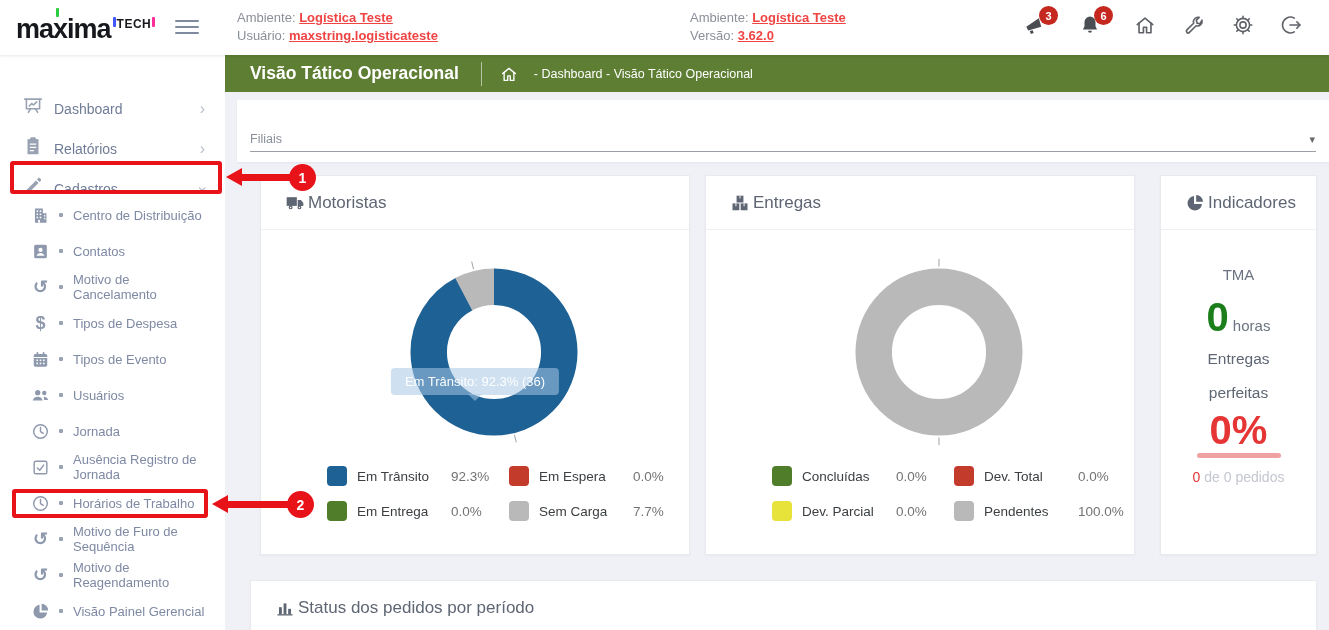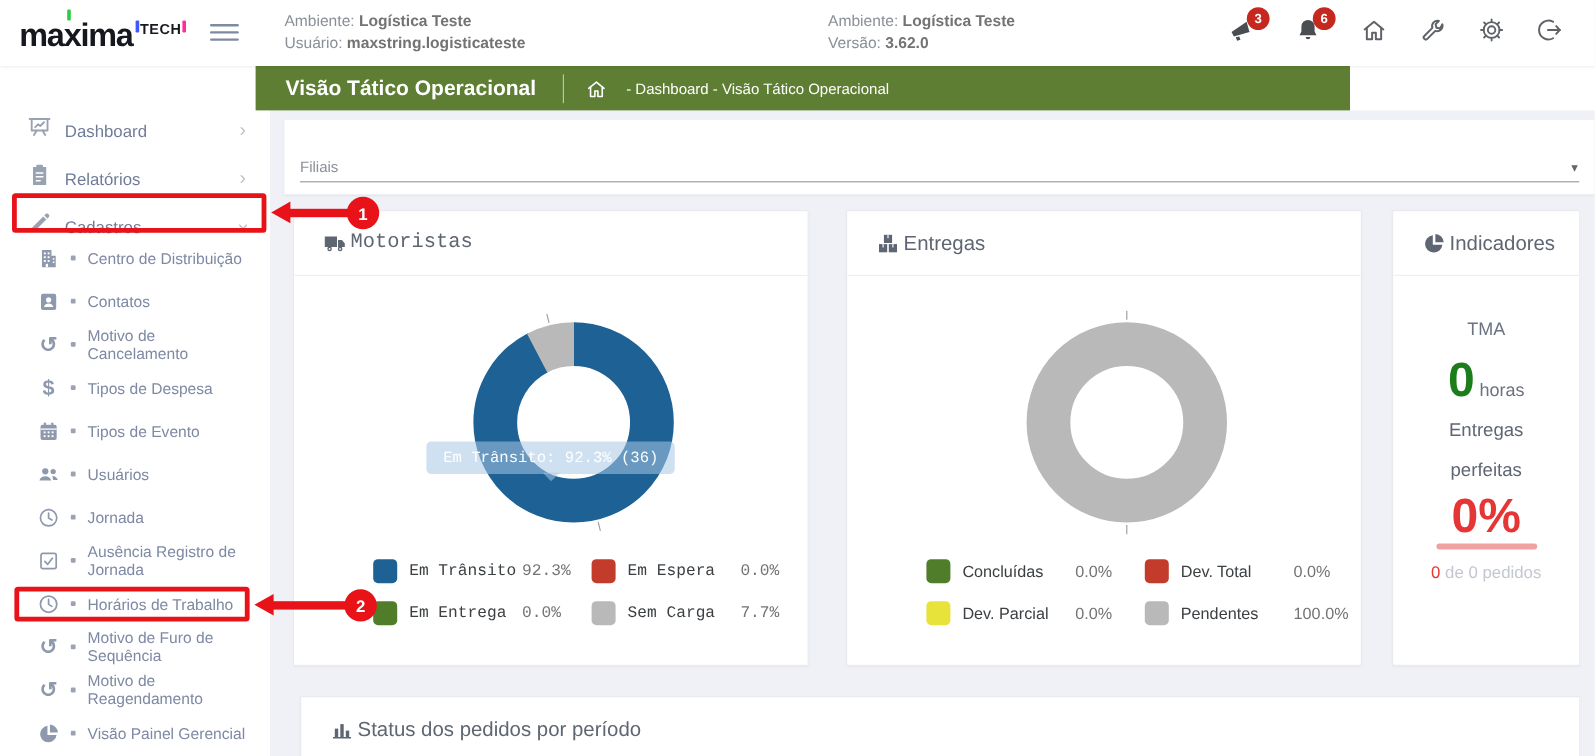--- a/index.html
+++ b/index.html
@@ -12,21 +12,21 @@
   .logo { position:absolute; left:16px; top:12px; height:34px; display:flex; align-items:center; cursor:pointer; }
   .logo-text { font-size:27px; font-weight:800; color:#17181d; letter-spacing:-1px; position:relative; }
   .logo-tick { display:inline-block; width:3px; border-radius:1px; }
   .tick-green { position:absolute; left:40px; top:-4px; height:9px; background:#2ecc40; }
   .tick-blue  { height:10px; background:#4157ff; margin:-14px 1px 0 2px; }
   .tick-pink  { height:10px; background:#ff2d9c; margin:-14px 0 0 1px; }
   .logo-tech { font-size:12px; font-weight:700; color:#17181d; letter-spacing:.5px; margin-top:-10px; }
   .hamburger { position:absolute; left:175px; top:20px; width:24px; height:14px; cursor:pointer; }
   .hamburger span { display:block; width:24px; height:1.8px; background:#7d8aa0; margin-bottom:4.2px; border-radius:1px; }
   .hcol { position:absolute; top:9px; font-size:13px; color:#8a8f98; line-height:18px; }
-  .hcol b { color:#737373; font-weight:700; }
+  .hcol b { color:#ef4444; font-weight:700;text-decoration:underline; }
   .hcol.c1 { left:237px; } .hcol.c2 { left:690px; }
   .hicons { position:absolute; right:26px; top:14px; display:flex; align-items:center; gap:27px; }
   .hicon { position:relative; width:22px; height:22px; color:#5f6368; cursor:pointer; }
   .hicon.notif { color:#4a4d52; margin-right:6px; }
   .hicon svg { width:100%; height:100%; display:block; }
   .badge { position:absolute; top:-8px; right:-12px; min-width:19px; height:19px; border-radius:50%;
     background:#c5281f; color:#fff; font-size:11px; font-weight:700; display:flex;
     align-items:center; justify-content:center; }
 
   
@@ -40,21 +40,21 @@
   .chev.down { transform:rotate(90deg); }
   .sub-item { height:36px; display:flex; align-items:center; padding-left:31px; cursor:pointer; }
   .sub-item .icon { width:19px; height:19px; color:#8e99ad; margin-right:9px; flex:none;
     display:flex; align-items:center; justify-content:center; }
   .sub-item .icon svg { width:100%; height:100%; }
   .icon .txticon { font-size:18px; font-weight:700; color:#8e99ad; line-height:1; }
   .sub-dot { width:4px; height:4px; border-radius:1px; background:#9aa3b5; margin-right:10px; flex:none; }
   .sub-label { font-size:13px; color:#7e89a3; line-height:15px; max-width:138px; }
 
   
-  .titlebar { position:absolute; left:213px; top:55px; width:912px; height:37px; background:#5d7e33;
+  .titlebar { position:absolute; left:225px; top:55px; width:1104px; height:37px; background:#5d7e33;
     display:flex; align-items:center; z-index:6; }
   .page-title { color:#fff; font-size:17.5px; font-weight:700; padding-left:25px; }
   .tb-div { width:1px; height:24px; background:rgba(255,255,255,.55); margin-left:22px; }
   .tb-home { width:18px; height:18px; color:#fff; margin-left:18px; }
   .tb-home svg { width:100%; height:100%; }
   .breadcrumb { color:#fff; font-size:12.5px; margin-left:16px; }
 
   
   .content { position:absolute; left:225px; top:92px; width:1318px; height:538px; background:#f0f1f6; overflow:hidden; }
   .filter-card { position:absolute; left:12px; top:8px; width:1092px; height:62px; background:#fff;
@@ -62,21 +62,21 @@
   .filiais { position:absolute; left:13px; bottom:16px; font-size:12.5px; color:#8a8f98; cursor:pointer; }
   .filter-line { position:absolute; left:13px; right:13px; bottom:10px; height:1px; background:#9aa0a6; }
   .filter-caret { position:absolute; right:14px; bottom:16px; font-size:11px; color:#666; cursor:pointer; }
 
   .card { position:absolute; background:#fff; border:1px solid #e8eaee; box-shadow:0 1px 2px rgba(0,0,0,.04); }
   .card-head { height:54px; display:flex; align-items:center; padding-left:24px; border-bottom:1px solid #eef0f3; }
   .card-head .icon { width:20px; height:20px; color:#5f6673; margin-right:3px; }
   .card-head .icon svg { width:100%; height:100%; }
   .card-title { font-size:17px; color:#5f6673; }
 
-  .card-motoristas { left:19px; top:83px; width:430px; height:380px;font-family:Liberation Mono, monospace; }
+  .card-motoristas { left:35px; top:83px; width:430px; height:380px; }
   .card-entregas  { left:480px; top:83px; width:430px; height:380px; }
   .card-indicadores { left:935px; top:83px; width:157px; height:380px; }
   .card-status { left:25px; top:488px; width:1067px; height:80px; }
 
   .chart-wrap { position:relative; height:196px; margin-top:26px; display:flex; justify-content:center;padding-left:38px; }
   .chart-wrap svg.donut { width:192px; height:192px; }
   .chart-tooltip { position:absolute; left:50%; transform:translateX(-50%); top:112px;
     background:rgba(168,200,228,.55); color:rgba(255,255,255,.97); font-size:13px;
     padding:6px 14px; border-radius:4px; white-space:nowrap; }
   .chart-tooltip::after { content:""; position:absolute; left:50%; bottom:-6px; transform:translateX(-50%);

